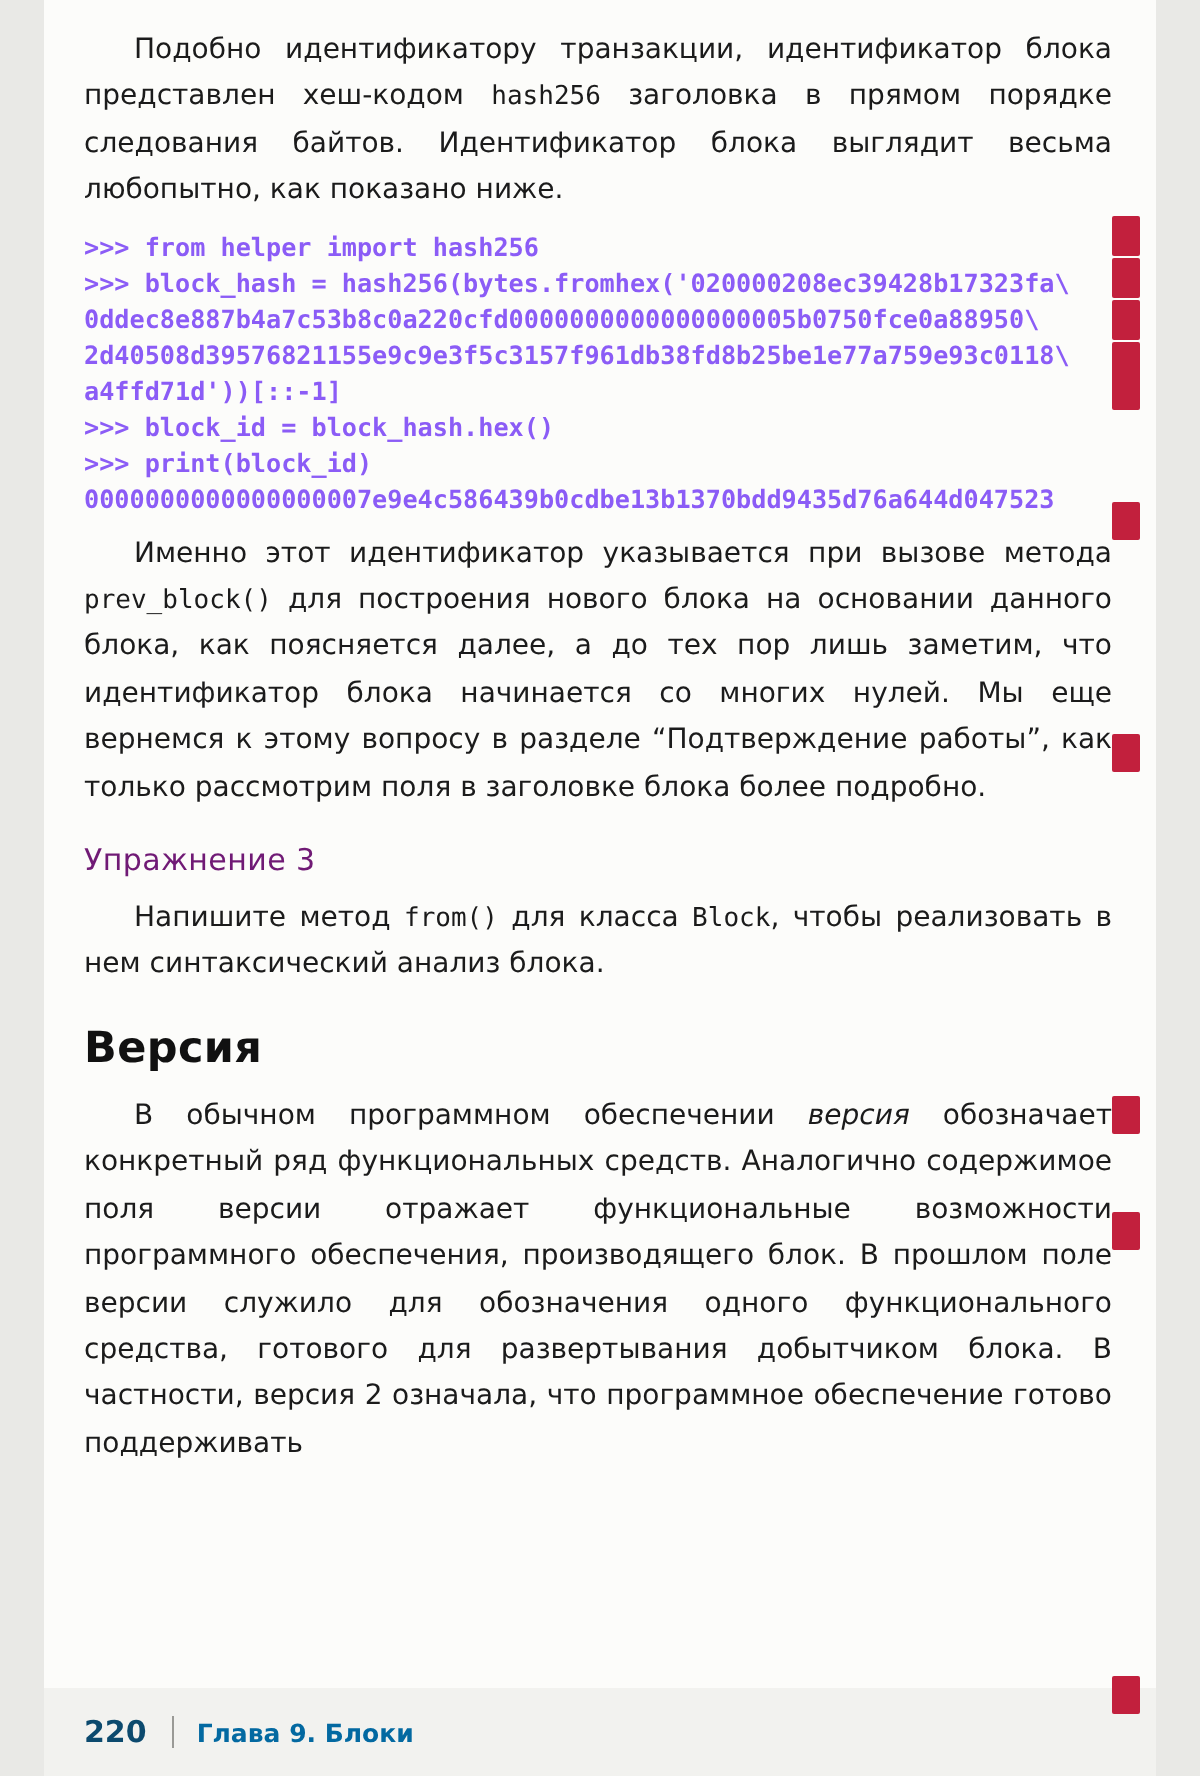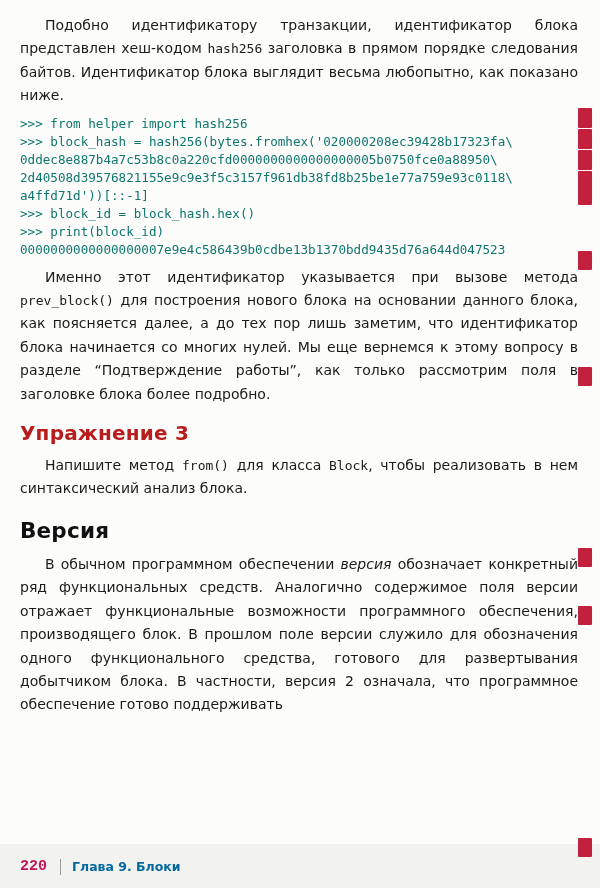--- a/index.html
+++ b/index.html
@@ -3,21 +3,21 @@
 <meta charset="utf-8">
 <style>
   * { margin: 0; padding: 0; box-sizing: border-box; }
   html, body { background: #e9e9e6; }
   body {
     font-family: "DejaVu Sans", "Liberation Sans", sans-serif;
     color: #1b1b1b;
   }
   .page {
     position: relative;
-    width: 600px;
+    width: 556px;
     height: 888px;
     margin: 0 auto;
     background: #fcfcfa;
     overflow: hidden;
     padding: 14px 22px 0 20px;
   }
   .content { position: relative; z-index: 1; }
   p.body {
     font-size: 14px;
     line-height: 23.4px;
@@ -29,29 +29,30 @@
     font-family: "DejaVu Sans Mono", "Liberation Mono", monospace;
     font-size: 13px;
     font-style: normal;
   }
   p.body em { font-style: italic; }
   pre.codeblock {
     margin: 7px 0 7px 0;
     font-family: "DejaVu Sans Mono", "Liberation Mono", monospace;
     font-size: 12.6px;
     line-height: 18px;
-    color: #0f766e;
+    color: #8b5cf6;
+    font-weight: bold;
   }
   .code-line { white-space: pre; }
   h2.h-ex {
-    font-size: 20px;
-    font-weight: bold;
+    font-size: 15px;
+    font-weight: normal;
     letter-spacing: 0.2px;
     margin: 15px 0 9px 0;
-    color: #b91c1c;
+    color: #701a75;
   }
   h2.h-section {
     font-size: 21.5px;
     font-weight: bold;
     letter-spacing: 0.2px;
     margin: 17px 0 10px 0;
     color: #111;
   }
   .footer-band {
     position: absolute;
@@ -64,22 +65,21 @@
     position: absolute;
     left: 20px;
     bottom: 13px;
     display: flex;
     align-items: center;
     z-index: 2;
   }
   .pagenum {
     font-size: 15px;
     font-weight: bold;
-    color: #be185d;
-    font-family: Liberation Mono, monospace;
+    color: #0c4a6e;
   }
   .fdiv {
     display: inline-block;
     width: 1px;
     height: 16px;
     background: #9a9a96;
     margin: 0 11px 0 13px;
   }
   .chapter {
     font-size: 12.5px;

